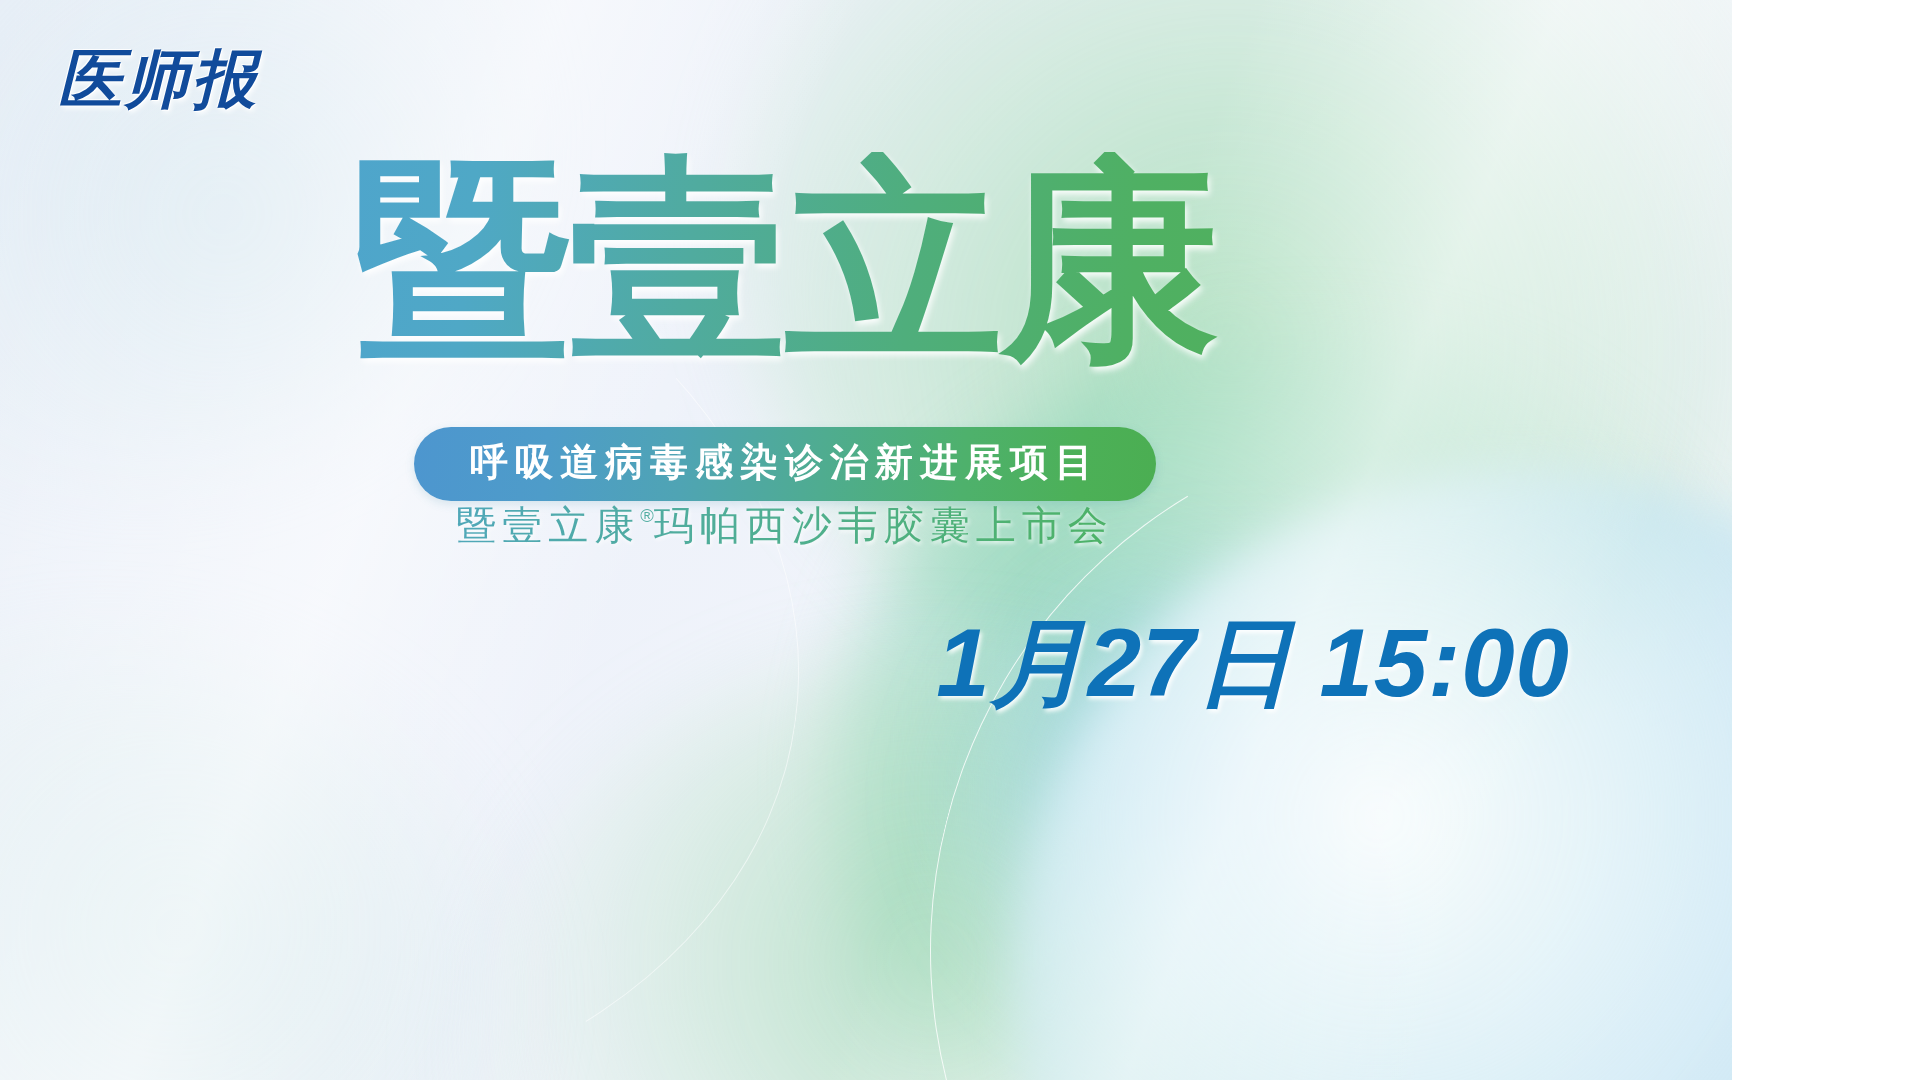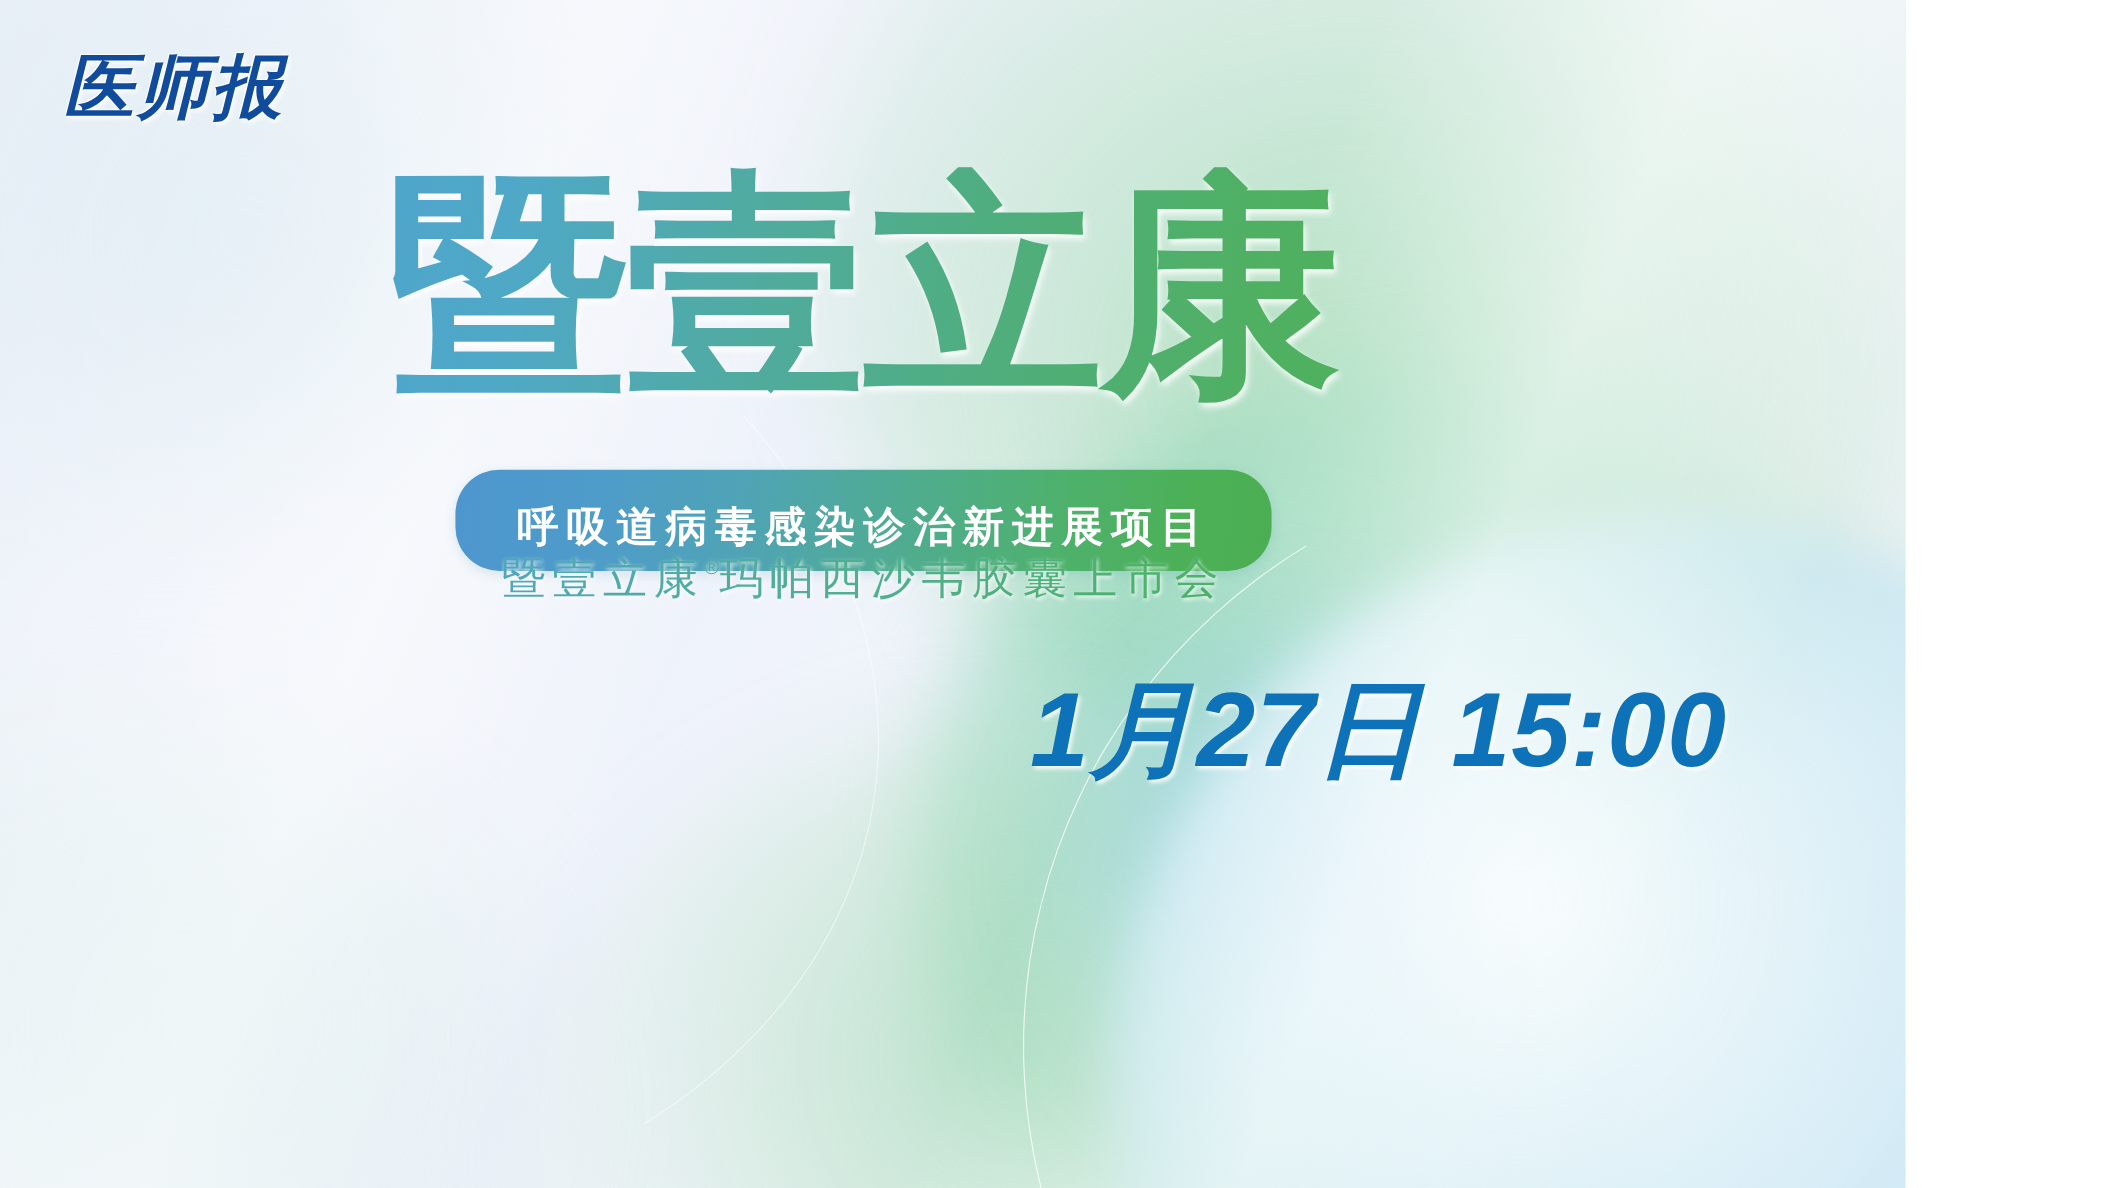--- a/index.html
+++ b/index.html
@@ -238,21 +238,21 @@
   
   .pill {
     position: absolute;
     top: 427px;
     left: 0;
     width: 1570px;
     text-align: center;
   }
   .pill-inner {
     display: inline-block;
-    padding: 32px 56px 16px;
+    padding: 14px 56px 16px;
     border-radius: 40px;
     background-image: linear-gradient(95deg,
         #4d96cf 0%,
         #4e9cc9 18%,
         #4fa4b4 36%,
         #4fac90 55%,
         #4eb16c 74%,
         #4cb057 90%,
         #4bae52 100%);
     color: #ffffff;

